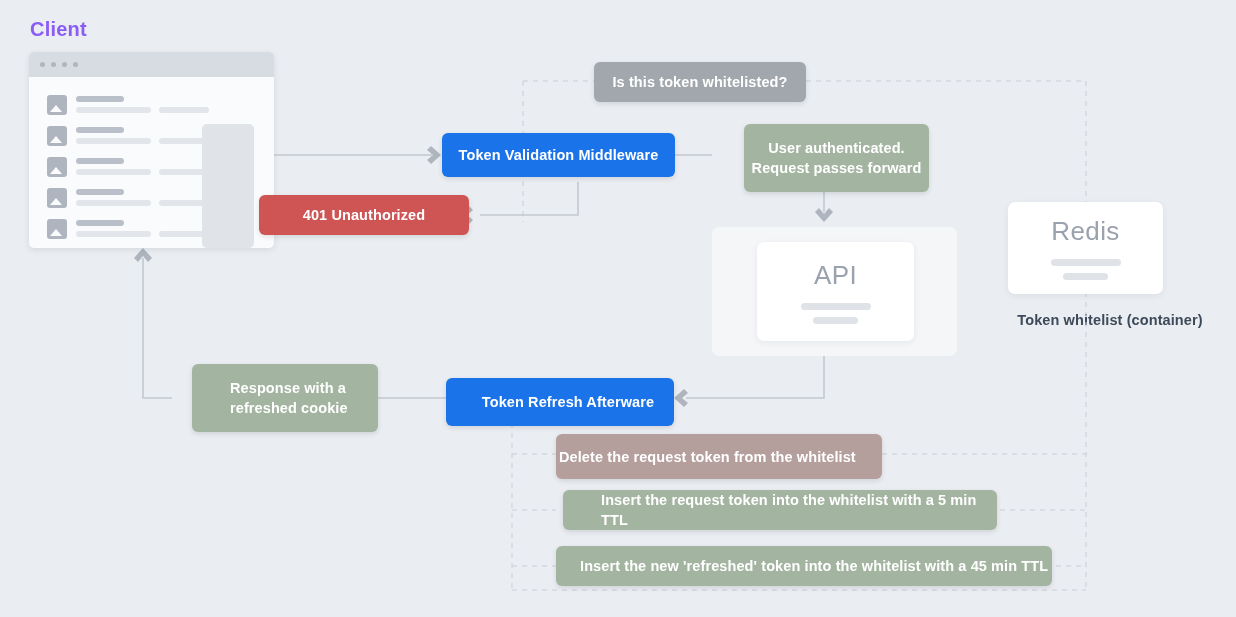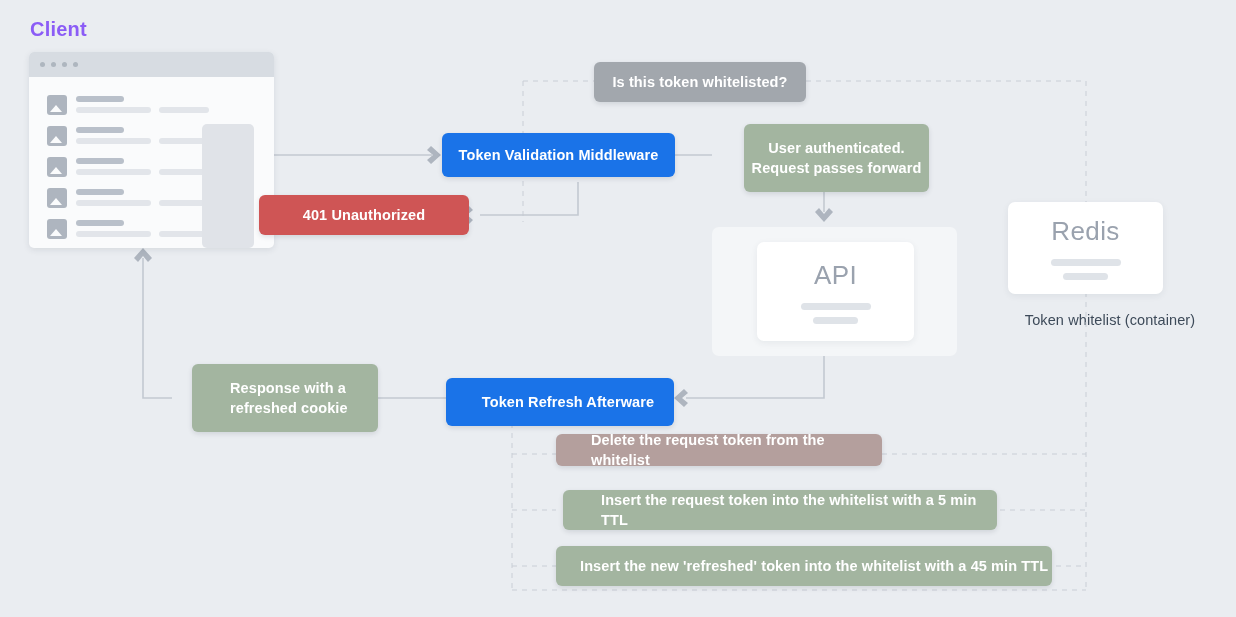--- a/index.html
+++ b/index.html
@@ -140,21 +140,21 @@
   }
   .card .bar1 { width: 70px; height: 7px; border-radius: 4px; background: #dfe3e8; margin-bottom: 7px; }
   .card .bar2 { width: 45px; height: 7px; border-radius: 4px; background: #dfe3e8; }
 
   #redis-caption {
     position: absolute;
     left: 1004px; top: 312px;
     width: 212px;
     text-align: center;
     font-size: 14.5px;
-    font-weight: 400;
+    font-weight: 700;
     color: #3d4a59;
     letter-spacing: .1px;
   }
 
   
   #wires { position: absolute; inset: 0; z-index: 2; }
   #dashes { position: absolute; inset: 0; z-index: 1; }
 </style>
 </head>
 <body>
@@ -309,21 +309,21 @@
 
   <div class="node green left" style="left:172px; top:364px; width:186px; height:68px; flex-direction:column; align-items:flex-start; justify-content:center; padding-left:38px;margin-left:20px;">
     <span>Response with a</span>
     <span>refreshed cookie</span>
   </div>
 
   <div class="node blue center" style="left:446px; top:378px; width:228px; height:48px;padding-left:16px;">
     <span>Token Refresh Afterware</span>
   </div>
 
-  <div class="node mauve left" style="left:556px; top:434px; width:326px; height:32px; padding-left:35px;">
+  <div class="node mauve left" style="left:556px; top:434px; width:326px; height:45px; padding-left:3px;">
     <span>Delete the request token from the whitelist</span>
   </div>
 
   <div class="node green left" style="left:563px; top:490px; width:434px; height:40px; padding-left:38px;">
     <span>Insert the request token into the whitelist with a 5 min TTL</span>
   </div>
 
   <div class="node green left" style="left:556px; top:546px; width:496px; height:40px; padding-left:24px;">
     <span>Insert the new 'refreshed' token into the whitelist with a 45 min TTL</span>
   </div>

